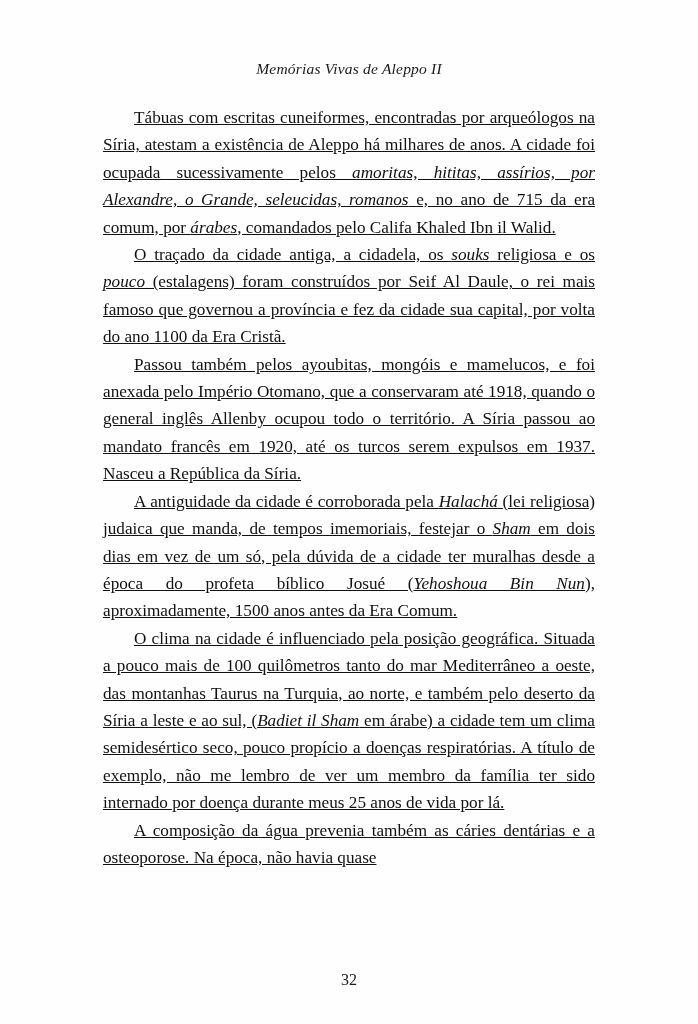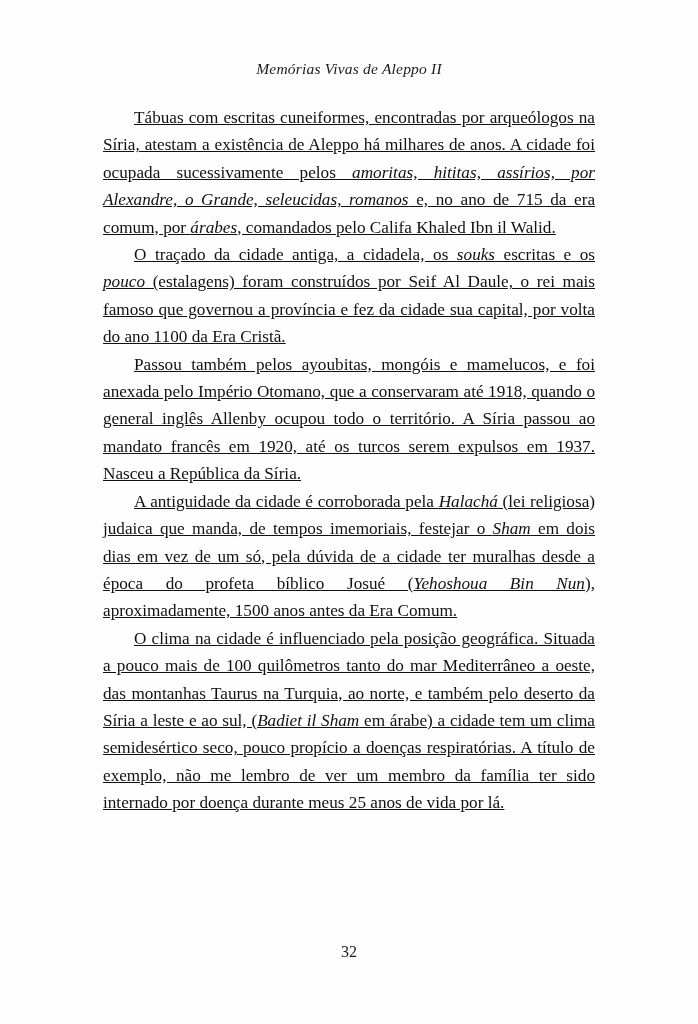--- a/index.html
+++ b/index.html
@@ -48,38 +48,39 @@
   .body-text p {
     margin: 0;
     text-indent: 31px;
     text-decoration: underline;
   }
   em {
     font-style: italic;
   }
   .folio {
     position: absolute;
-    top: 943px;
+    top: 971px;
     left: 0;
     width: 698px;
     text-align: center;
     font-size: 16px;
     color: #1a1a1a;
   }
 </style>
 </head>
 <body>
 
 <div class="page">
 
   <div class="running-head">Memórias Vivas de Aleppo II</div>
 
   <div class="body-text">
       <p><span>Tábuas com escritas cuneiformes, encontradas por arqueólogos na Síria, atestam a existência de Aleppo há milhares de anos. A cidade foi ocupada sucessivamente pelos </span><em>amoritas, hititas, assírios, por Alexandre, o Grande, seleucidas, romanos</em><span> e, no ano de 715 da era comum, por </span><em>árabes</em><span>, comandados pelo Califa Khaled Ibn il Walid.</span></p>
-      <p><span>O traçado da cidade antiga, a cidadela, os </span><em>souks</em><span> escritas e os </span><em>pouco</em><span> (estalagens) foram construídos por Seif Al Daule, o rei mais famoso que governou a província e fez da cidade sua capital, por volta do ano 1100 da Era Cristã.</span></p>
+      <p><span>O traçado da cidade antiga, a cidadela, os </span><em>souks</em><span> religiosa e os </span><em>pouco</em><span> (estalagens) foram construídos por Seif Al Daule, o rei mais famoso que governou a província e fez da cidade sua capital, por volta do ano 1100 da Era Cristã.</span></p>
       <p><span>Passou também pelos ayoubitas, mongóis e mamelucos, e foi anexada pelo Império Otomano, que a conservaram até 1918, quando o general inglês Allenby ocupou todo o território. A Síria passou ao mandato francês em 1920, até os turcos serem expulsos em 1937. Nasceu a República da Síria.</span></p>
       <p><span>A antiguidade da cidade é corroborada pela </span><em>Halachá</em><span> (lei religiosa) judaica que manda, de tempos imemoriais, festejar o </span><em>Sham</em><span> em dois dias em vez de um só, pela dúvida de a cidade ter muralhas desde a época do profeta bíblico Josué (</span><em>Yehoshoua Bin Nun</em><span>), aproximadamente, 1500 anos antes da Era Comum.</span></p>
       <p><span>O clima na cidade é influenciado pela posição geográfica. Situada a pouco mais de 100 quilômetros tanto do mar Mediterrâneo a oeste, das montanhas Taurus na Turquia, ao norte, e também pelo deserto da Síria a leste e ao sul, (</span><em>Badiet il Sham</em><span> em árabe) a cidade tem um clima semidesértico seco, pouco propício a doenças respiratórias. A título de exemplo, não me lembro de ver um membro da família ter sido internado por doença durante meus 25 anos de vida por lá.</span></p>
+      <p><span>A composição da água prevenia também as cáries dentárias e a osteoporose. Na época, não havia quase</span></p>
     </div>
 
   <div class="folio">32</div>
 
 </div>
 
 </body></html>

